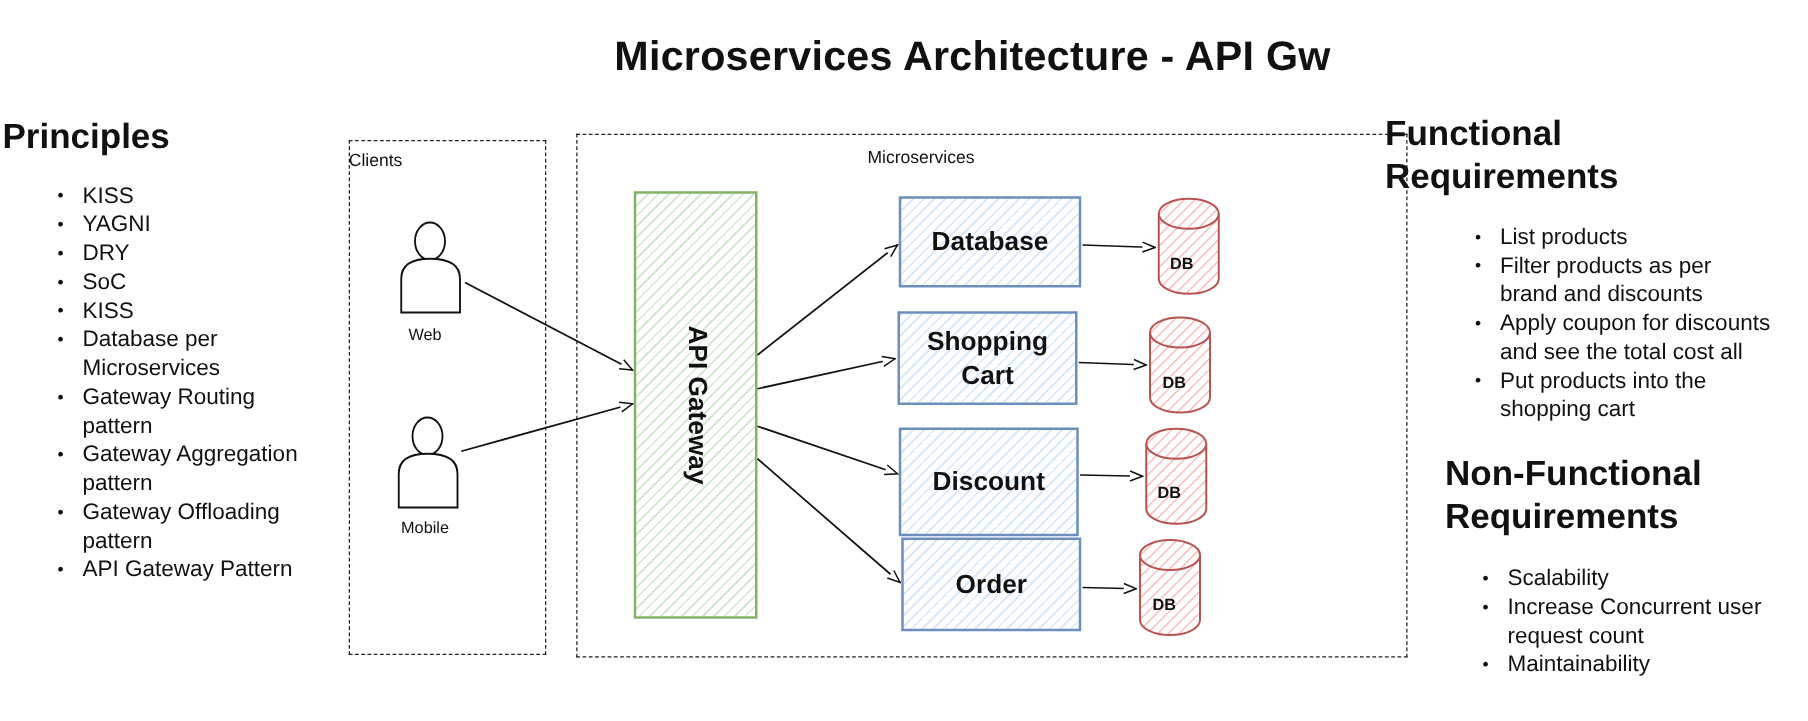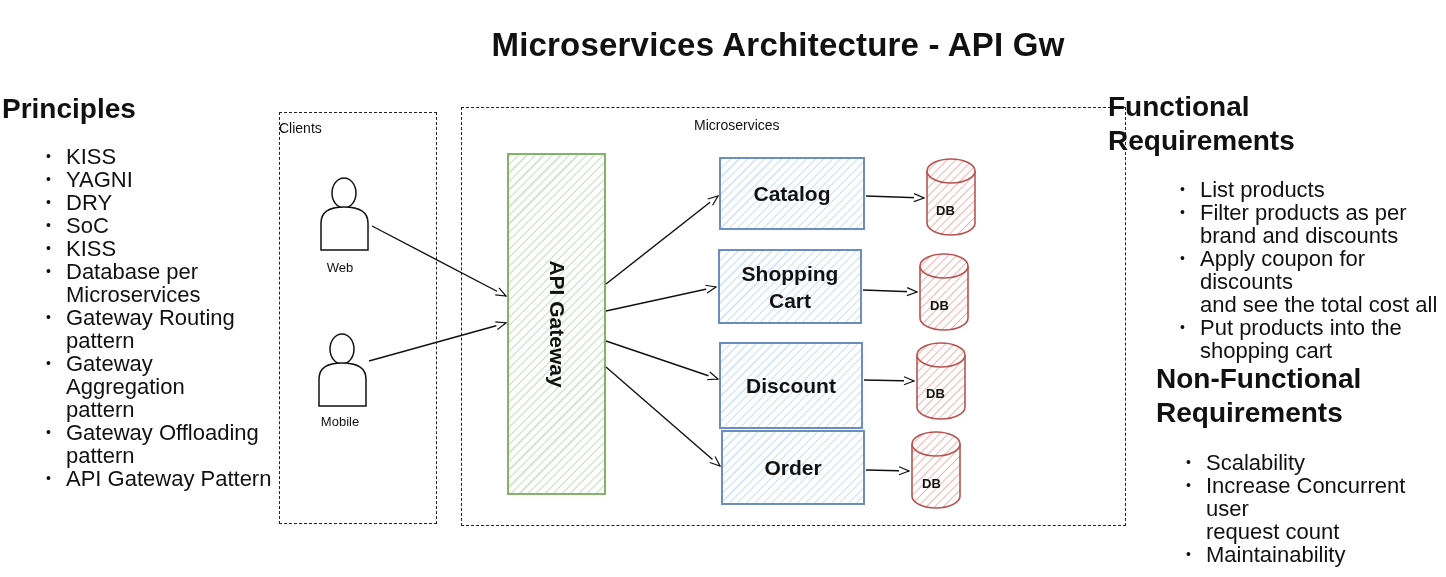--- a/index.html
+++ b/index.html
@@ -1,21 +1,21 @@
 <!DOCTYPE html>
 <html><head>
 <meta charset="utf-8">
 <style>
   html, body { margin: 0; padding: 0; background: #ffffff; }
   body { width: 1446px; height: 577px; position: relative; overflow: hidden;
          font-family: "Liberation Sans", sans-serif; color: #111; }
   .abs { position: absolute; }
   .title { left: 0; width: 1560px; top: 26px; text-align: center; font-weight: bold; font-size: 33px; letter-spacing: 0.2px; }
   .h2 { font-weight: bold; font-size: 28px; line-height: 34px; }
-  ul.list { margin: 0; padding: 0; list-style: none; font-size: 22px; line-height: 23px; }
+  ul.list { margin: 0; padding: 0; list-style: none; font-size: 18px; line-height: 23px; }
   ul.list li { position: relative; padding-left: 20px; }
   ul.list li::before { content: "•"; position: absolute; left: 0; top: 0; font-size: 14px; }
   .dash { border: 1.5px dashed #222; box-sizing: border-box; }
   .group-label { font-weight: normal; font-size: 14px; text-align: left; }
   .svc { box-sizing: border-box; border: 2px solid #6c8ebf;
          background: repeating-linear-gradient(135deg, #dae8fc 0 1.5px, #ffffff 1.5px 6px);
          display: flex; align-items: center; justify-content: center; text-align: center;
          font-weight: bold; font-size: 21px; line-height: 27px; }
   .gw { box-sizing: border-box; border: 2px solid #82b366;
         background: repeating-linear-gradient(135deg, #d5e8d4 0 1.5px, #ffffff 1.5px 6px); }
@@ -59,21 +59,21 @@
   <ellipse cx="26" cy="18" rx="12" ry="15" fill="#fff" stroke="#111" stroke-width="1.5"></ellipse>
   <path d="M3 75 L3 48 Q3 32 26 32 Q50 32 50 48 L50 75 Z" fill="#fff" stroke="#111" stroke-width="1.5"></path>
 </svg>
 <div class="abs person-label" style="left:300px;top:414px;width:80px;">Mobile</div>
 
 <div class="abs gw" style="left:507px;top:153px;width:99px;height:342px;">
   <div class="gw-label">API Gateway</div>
 </div>
 
 <div class="abs svc" style="left:719px;top:157px;width:146px;height:73px;">
-    <span>Catalog</span>
+    <span>Database</span>
   </div>
 <div class="abs svc" style="left:718px;top:249px;width:144px;height:75px;">
     <span style="display:block;width:120px;">Shopping Cart</span>
   </div>
 <div class="abs svc" style="left:719px;top:342px;width:144px;height:87px;">
     <span>Discount</span>
   </div>
 <div class="abs svc" style="left:721px;top:430px;width:144px;height:75px;">
     <span>Order</span>
   </div>

